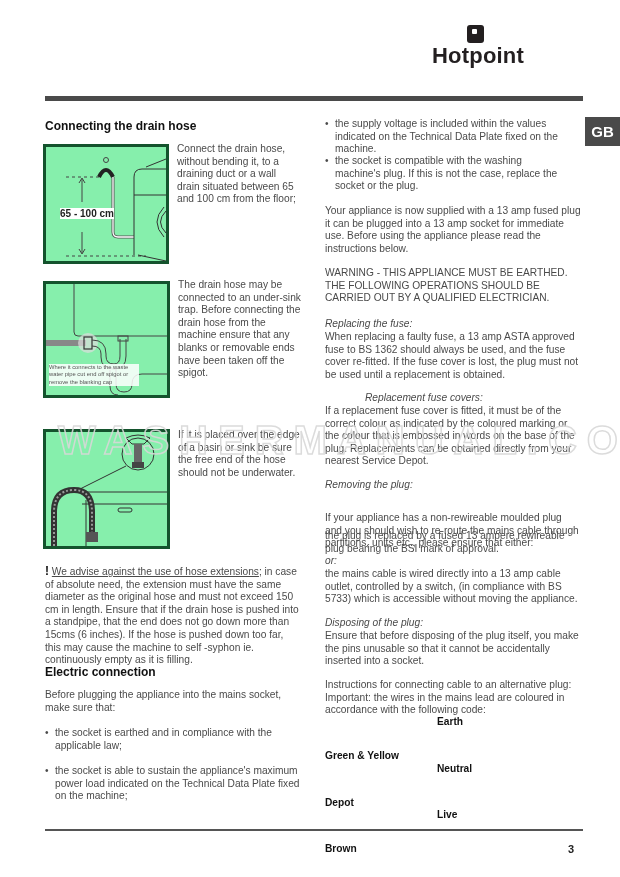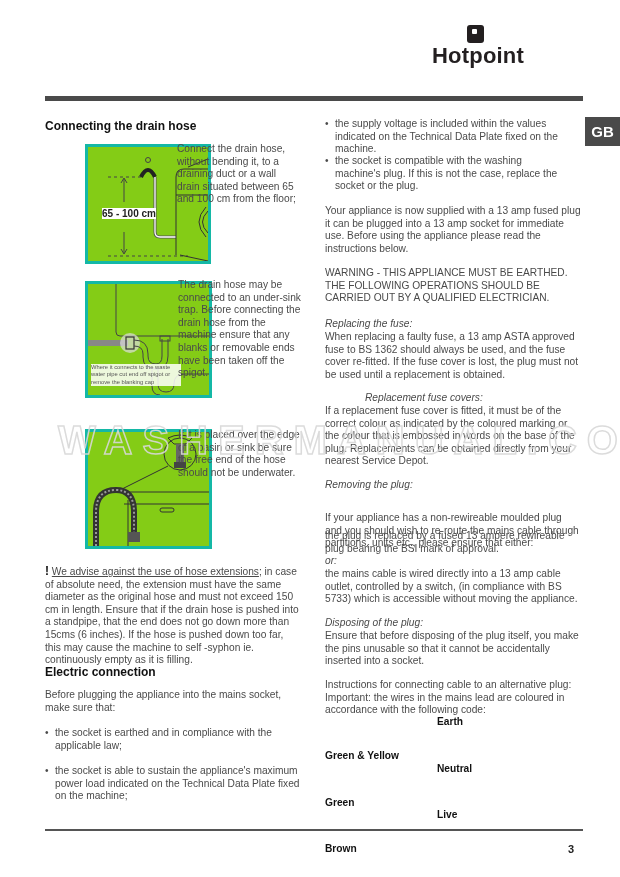--- a/index.html
+++ b/index.html
@@ -11,21 +11,21 @@
   .logo-text { font-size:22px; font-weight:bold; color:#231f20; letter-spacing:0.2px; }
   .top-rule { position:absolute; left:45px; top:96px; width:538px; height:5px; background:#4a4a4a; }
   .bottom-rule { position:absolute; left:45px; top:829px; width:538px; height:2px; background:#555; }
   .page-num { position:absolute; left:568px; top:843px; font-size:11px; font-weight:bold; color:#222; }
   .gb-tab { position:absolute; left:585px; top:117px; width:35px; height:29px; background:#4a4a4a;
             color:#fff; font-weight:bold; font-size:15px; display:flex; align-items:center; justify-content:center; }
 
   .txt { position:absolute; font-size:10.2px; line-height:12.6px; color:#4a4a4a; }
   .h { position:absolute; font-size:12px; font-weight:bold; color:#111; }
   .it { font-style:italic; }
-  .fig { position:absolute; border:3px solid #14b8a6; background:#84cc16; box-sizing:border-box; overflow:hidden;margin-left:42px; }
+  .fig { position:absolute; border:3px solid #14532d; background:#86efac; box-sizing:border-box; overflow:hidden; }
   .bullet { display:flex; }
   .bullet .dot { width:10px; flex:none; }
   .warn-mark { font-weight:bold; color:#111; font-size:12px; }
   .uline { text-decoration:underline; }
   .code-table { position:absolute; left:325px; top:716px; font-size:10.2px; font-weight:bold; color:#111; line-height:12.6px; }
   .code-row { display:flex; }
   .code-row span:first-child { width:112px;margin-top:34px; }
   .watermark { position:absolute; left:58px; top:418px; font-size:40px; font-weight:bold; letter-spacing:10px;
                color:transparent; -webkit-text-stroke:1.5px #d8d8d8; opacity:0.9; white-space:nowrap; pointer-events:none; }
 </style>
@@ -137,21 +137,21 @@
 <div class="txt" style="left:325px; top:630px; width:258px;">Ensure that before disposing of the plug itself, you make the pins unusable so that it cannot be accidentally inserted into a socket.</div>
 
 <div class="txt" style="left:325px; top:679px; width:256px;">Instructions for connecting cable to an alternative plug: Important: the wires in the mains lead are coloured in accordance with the following code:</div>
 
 <div class="code-table">
   <div class="code-row">
     <span>Green &amp; Yellow</span>
     <span>Earth</span>
   </div>
   <div class="code-row">
-    <span>Green</span>
+    <span>Depot</span>
     <span>Neutral</span>
   </div>
   <div class="code-row">
     <span>Brown</span>
     <span>Live</span>
   </div>
 </div>
 
 <div class="watermark">WASHERMANUAL.COM</div>
 

